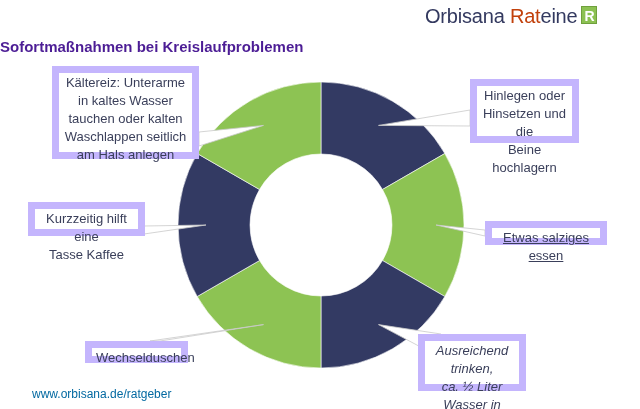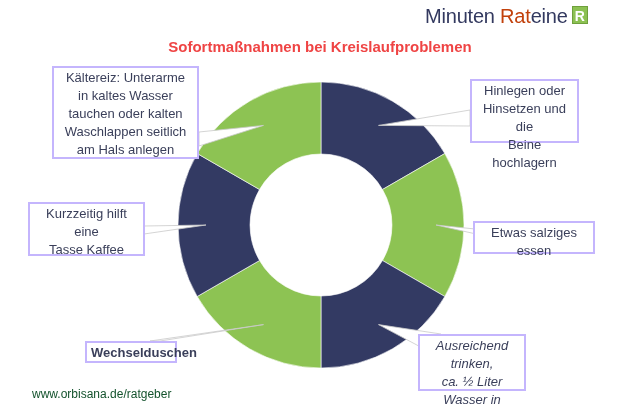--- a/index.html
+++ b/index.html
@@ -11,40 +11,40 @@
     position: absolute; left: 425px; top: 5px; font-family: "Liberation Sans", sans-serif;
     font-size: 20px; color: #33395f; letter-spacing: -0.2px; white-space: nowrap;
   }
   .brand .accent { color: #c2410c; }
   .brand .logo-box {
     display: inline-block; width: 16px; height: 18px; background: #8cc152; color: #fff;
     font-weight: bold; font-size: 14px; line-height: 18px; text-align: center;
     vertical-align: 2px; margin-left: 4px; border: 1px solid #6fa03c; box-sizing: border-box;
   }
   .title {
-    position: absolute; left: 0; width: 640px; top: 38px; text-align: center;
-    font-family: "Liberation Sans", sans-serif; font-weight: bold; font-size: 15px; color: #ef4444;
+    position: absolute; left: 0; width: 640px; top: 38px; 
+    font-family: "Liberation Sans", sans-serif; font-weight: bold; font-size: 15px; color: #4c1d95;
   }
   svg.chart { position: absolute; left: 0; top: 0; }
   .callout {
-    position: absolute; background: #fff; border: 2px solid #c4b5fd;
+    position: absolute; background: #fff; border: 7px solid #c4b5fd;
     font-family: "Liberation Sans", sans-serif; font-size: 13px; line-height: 18px;
     color: #3a3f5a; text-align: center; padding: 1px 4px; box-sizing: border-box;
     white-space: pre-line;
   }
   .footer {
     position: absolute; left: 32px; top: 387px; font-family: "Liberation Sans", sans-serif;
-    font-size: 12px; color: #14532d;
+    font-size: 12px; color: #0369a1;
   }
 </style>
 </head>
 <body>
 
 <div class="brand">
-  <span>Minuten </span><span class="accent">Rat</span><span>eine</span><span class="logo-box">R</span>
+  <span>Orbisana </span><span class="accent">Rat</span><span>eine</span><span class="logo-box">R</span>
 </div>
 
 <div class="title">Sofortmaßnahmen bei Kreislaufproblemen</div>
 
 <svg class="chart" width="640" height="409">
   <g id="segments">
       <path d="M321,82 A143,143 0 0 1 444.84163274117475,153.5 L382.48780366869516,189.5 A71,71 0 0 0 321,154 Z" fill="#333a63" stroke="#ffffff" stroke-width="0.6"></path>
       <path d="M444.84163274117475,153.5 A143,143 0 0 1 444.84163274117475,296.5 L382.48780366869516,260.5 A71,71 0 0 0 382.48780366869516,189.5 Z" fill="#8dc353" stroke="#ffffff" stroke-width="0.6"></path>
       <path d="M444.84163274117475,296.5 A143,143 0 0 1 321,368 L321,296 A71,71 0 0 0 382.48780366869516,260.5 Z" fill="#333a63" stroke="#ffffff" stroke-width="0.6"></path>
       <path d="M321,368 A143,143 0 0 1 197.1583672588253,296.50000000000006 L259.5121963313049,260.5 A71,71 0 0 0 321,296 Z" fill="#8dc353" stroke="#ffffff" stroke-width="0.6"></path>
@@ -57,26 +57,26 @@
       <polygon points="430,352 441,334 378.50000000000006,324.5929214352104" fill="#ffffff" stroke="#c9c9c9" stroke-width="0.8"></polygon>
       <polygon points="150,341 160,341 263.5,324.5929214352105" fill="#ffffff" stroke="#c9c9c9" stroke-width="0.8"></polygon>
       <polygon points="144,226 144,234 206,225.00000000000003" fill="#ffffff" stroke="#c9c9c9" stroke-width="0.8"></polygon>
       <polygon points="199,132 199,146 263.4999999999999,125.40707856478964" fill="#ffffff" stroke="#c9c9c9" stroke-width="0.8"></polygon>
     </g>
 </svg>
 
 <div class="callout" style="left:470px; top:79px; width:109px; height:64px;">Hinlegen oder
 Hinsetzen und die
 Beine hochlagern</div>
-<div class="callout" style="left:473px; top:221px; width:122px; height:33px;">Etwas salziges essen</div>
+<div class="callout" style="left:485px; top:221px; width:122px; height:24px;text-decoration:underline;">Etwas salziges essen</div>
 <div class="callout" style="left:418px; top:334px; width:108px; height:57px;font-style:italic;">Ausreichend trinken,
 ca. ½ Liter Wasser in
 10 Minuten</div>
-<div class="callout" style="left:85px; top:341px; width:92px; height:22px;font-weight:bold;">Wechselduschen</div>
-<div class="callout" style="left:28px; top:202px; width:117px; height:54px;">Kurzzeitig hilft eine
+<div class="callout" style="left:85px; top:341px; width:103px; height:22px;">Wechselduschen</div>
+<div class="callout" style="left:28px; top:202px; width:117px; height:34px;">Kurzzeitig hilft eine
 Tasse Kaffee</div>
 <div class="callout" style="left:52px; top:66px; width:147px; height:93px;">Kältereiz: Unterarme
 in kaltes Wasser
 tauchen oder kalten
 Waschlappen seitlich
 am Hals anlegen</div>
 
 <div class="footer">www.orbisana.de/ratgeber</div>
 
 </body></html>

